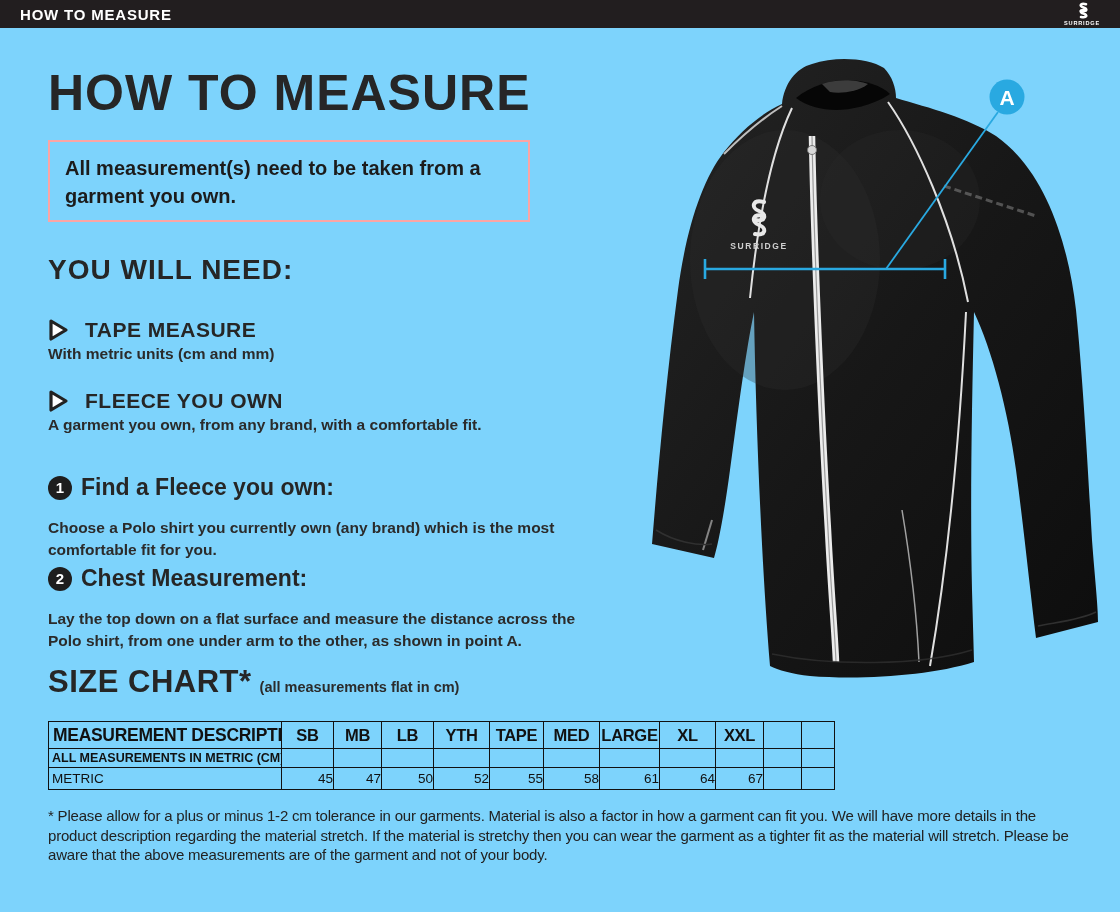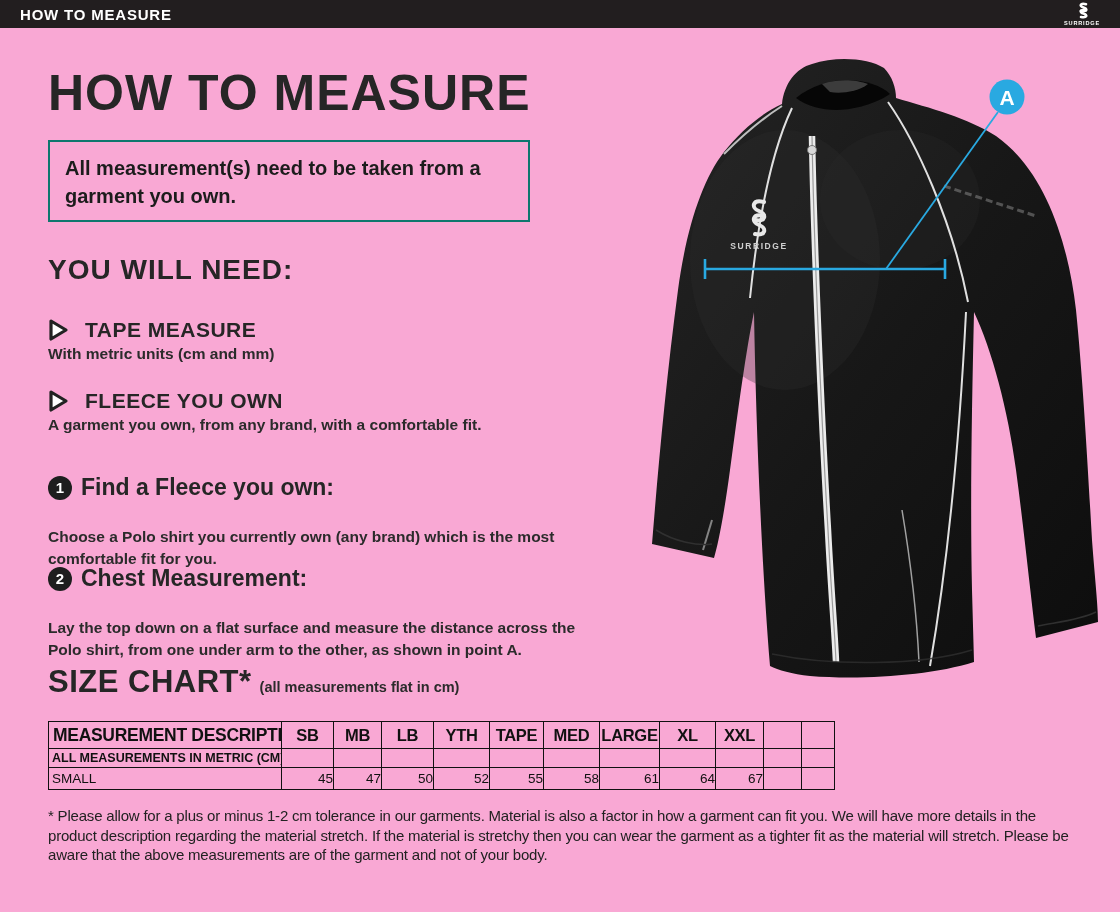--- a/index.html
+++ b/index.html
@@ -1,50 +1,50 @@
 <!DOCTYPE html>
 <html><head>
 <meta charset="utf-8">
 <style>
   * { margin:0; padding:0; box-sizing:border-box; }
   html,body { background:#ffffff; }
   body { font-family:"Liberation Sans", sans-serif; color:#262626; }
-  .page { position:relative; width:1120px; height:912px; background:#f9a8d4; overflow:hidden; }
+  .page { position:relative; width:1120px; height:912px; background:#7dd3fc; overflow:hidden; }
 
   
   .topbar { position:absolute; left:0; top:0; width:1120px; height:28px;
             background:#221e1f; display:flex; align-items:center; }
   .topbar-title { color:#fff; font-size:15px; font-weight:bold; letter-spacing:.8px;
                   padding-left:20px; }
   .topbar-logo { position:absolute; right:12px; top:1px; width:52px; height:26px;
                  display:flex; flex-direction:column; align-items:center; justify-content:center; }
 
   
   .h1 { position:absolute; left:48px; top:64px; font-size:50px; font-weight:bold;
         letter-spacing:1px; color:#262626; }
   .notice-box { position:absolute; left:48px; top:140px; width:482px; height:82px;
-                border:2px solid #0f766e; padding:12px 15px; }
+                border:2px solid #fca5a5; padding:12px 15px; }
   .notice-box p { font-size:20px; font-weight:bold; line-height:28px; color:#1c1c1c; }
 
   .h2 { position:absolute; left:48px; top:254px; font-size:28px; font-weight:bold;
         letter-spacing:1px; color:#262626; }
 
   .need-item { position:absolute; left:48px; }
   .need-row { display:flex; align-items:center; gap:16px; }
   .need-label { font-size:21px; font-weight:bold; letter-spacing:.5px; color:#262626; }
   .need-desc { font-size:15.5px; font-weight:bold; color:#2b2b2b; margin-top:3px; }
 
   .step { position:absolute; left:48px; }
   .step-row { display:flex; align-items:center; gap:9px; }
   .step-num { width:24px; height:24px; border-radius:50%; background:#1e1e1e; color:#fff;
               font-size:15px; font-weight:bold; display:flex; align-items:center;
               justify-content:center; flex:0 0 24px; }
   .step-title { font-size:23px; font-weight:bold; color:#262626; }
   .step-desc { font-size:15.5px; font-weight:bold; line-height:21.5px; color:#2b2b2b;
-               width:545px; margin-top:25px; }
+               width:545px; margin-top:16px; }
 
   .sizechart-head { position:absolute; left:48px; top:664px; display:flex;
                     align-items:baseline; gap:8px; }
   .h3 { font-size:31px; font-weight:bold; letter-spacing:.5px; color:#262626; }
   .h3-caption { font-size:14.5px; font-weight:bold; color:#2b2b2b; }
 
   
   table.size-table { position:absolute; left:48px; top:721px; border-collapse:collapse;
                      table-layout:fixed; width:786px; }
   table.size-table td, table.size-table th { border:1.6px solid #111; overflow:hidden;
@@ -168,21 +168,21 @@
       <td></td>
       <td></td>
       <td></td>
       <td></td>
       <td></td>
       <td></td>
       <td></td>
       <td></td>
     </tr>
     <tr class="t-data">
-      <td class="first">SMALL</td>
+      <td class="first">METRIC</td>
       <td>45</td>
       <td>47</td>
       <td>50</td>
       <td>52</td>
       <td>55</td>
       <td>58</td>
       <td>61</td>
       <td>64</td>
       <td>67</td>
       <td></td>

